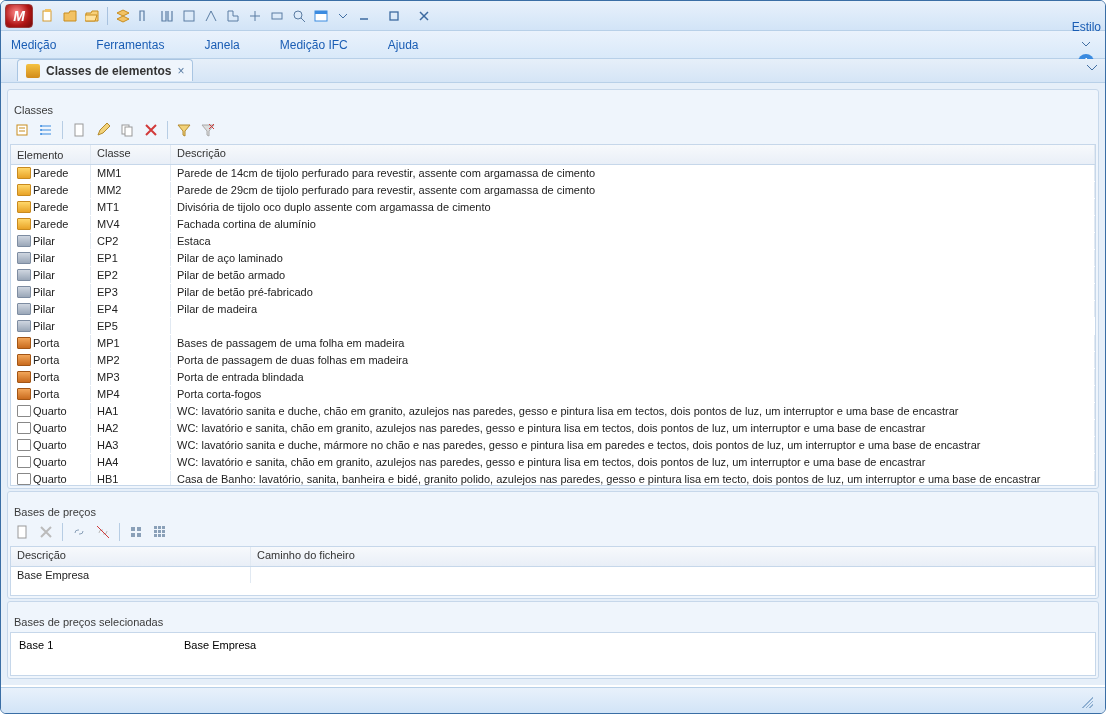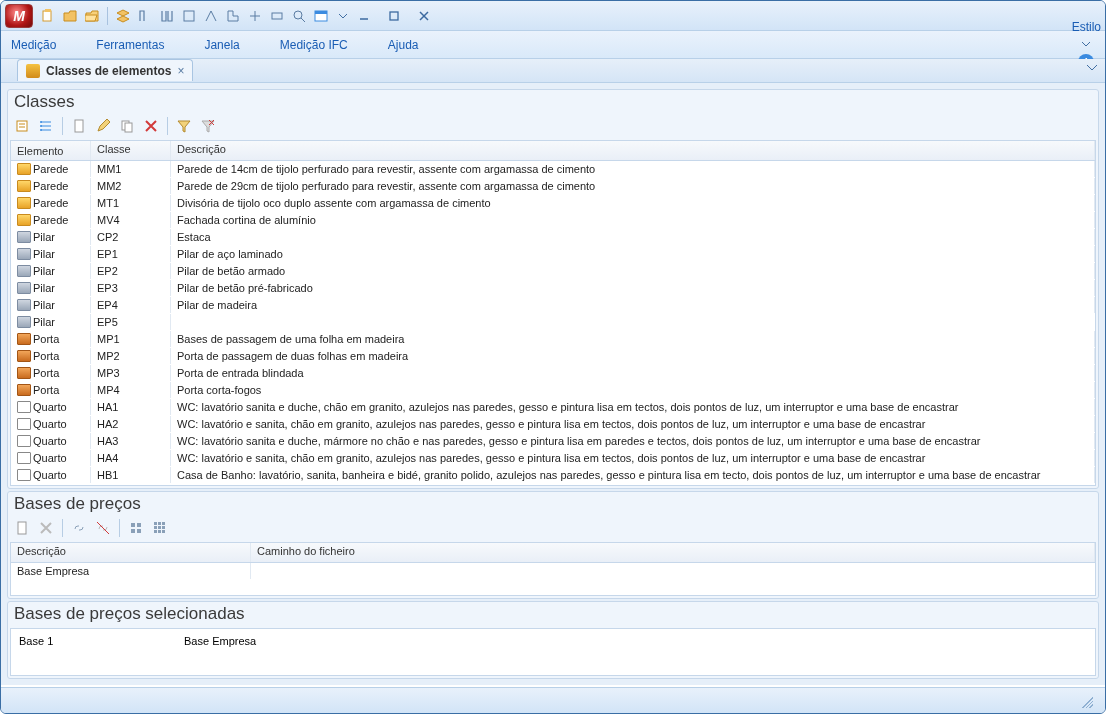--- a/index.html
+++ b/index.html
@@ -116,21 +116,22 @@
   .panel {
     background:#eff5fc;
     border:1px solid #c6d7ea;
     border-radius:3px;
     display:flex;
     flex-direction:column;
   }
   .panel-label {
     padding:2px 6px;
     color:#3a3a3a;
-    font-size:17px;
+    font-size:11px;
+    margin-top:12px;
   }
   .toolbar {
     height:24px;
     display:flex;
     align-items:center;
     gap:4px;
     padding:0 4px;
   }
   .tbtn {
     width:20px;height:20px;

